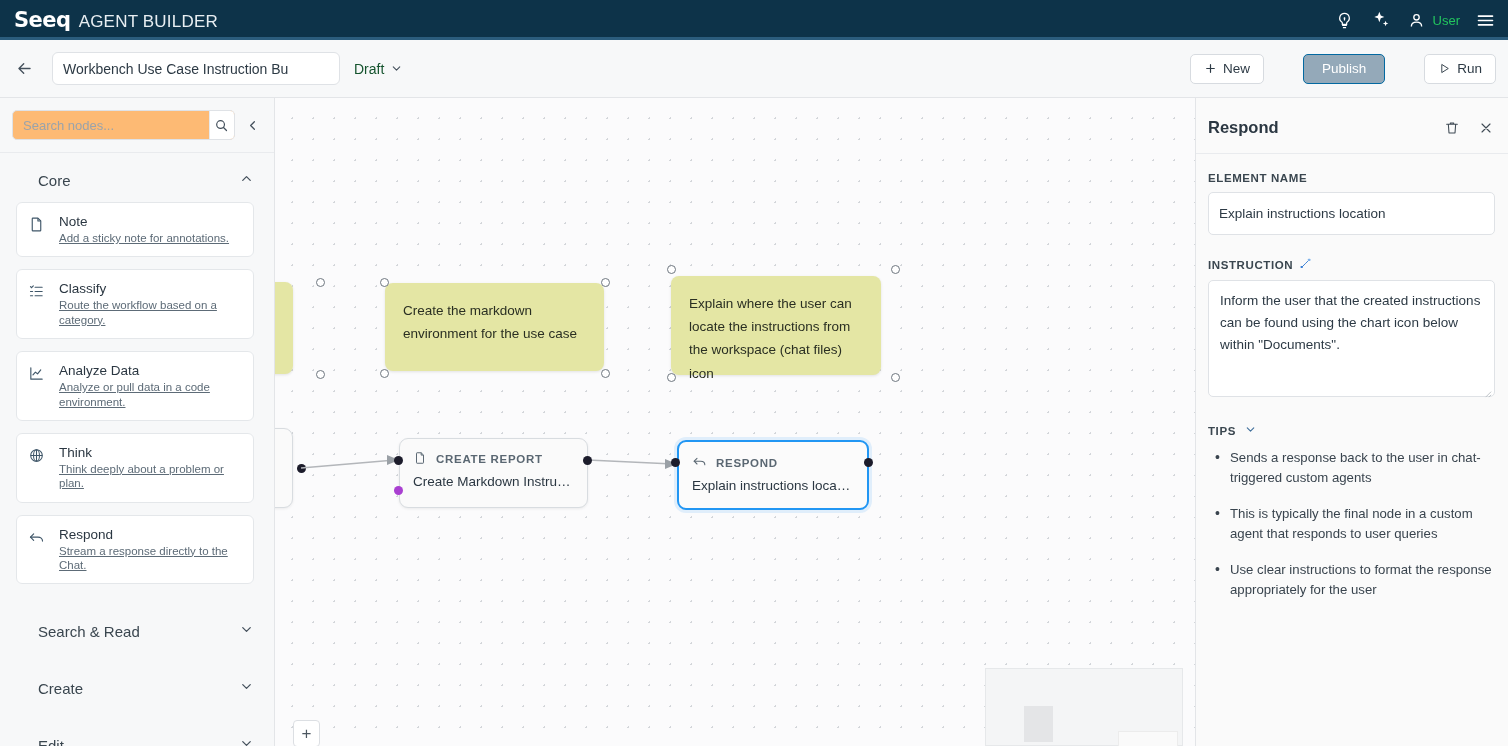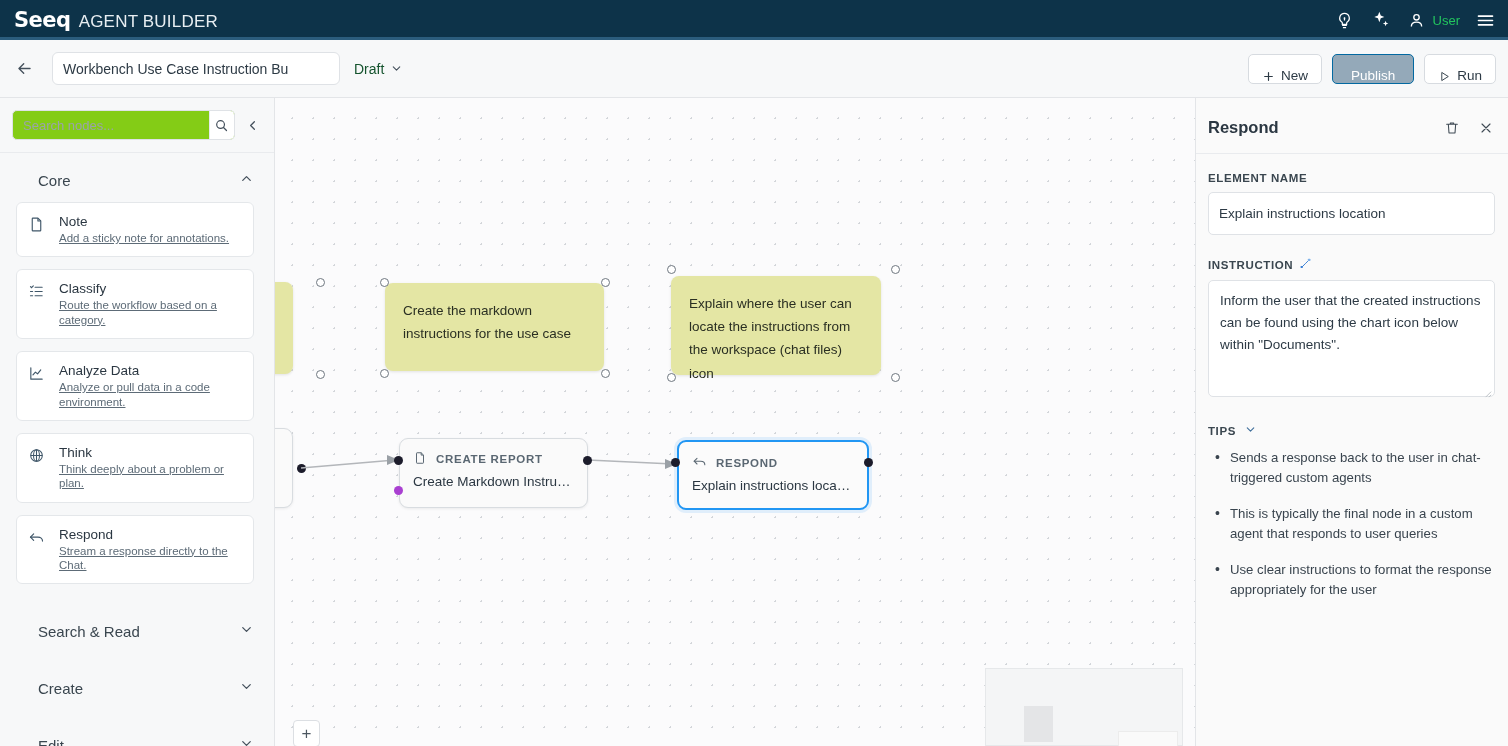--- a/index.html
+++ b/index.html
@@ -49,42 +49,43 @@
     background: #ffffff; padding: 0 10px; font-size: 14px; color: #2d3a45;
     font-family: "Liberation Sans", sans-serif; outline: none;
   }
   .status-select {
     display: flex; align-items: center; gap: 6px; cursor: pointer;
     font-size: 14px; color: #14532d;
   }
   .toolbar-right { display: flex; align-items: center; gap: 10px; }
   .btn {
     height: 30px; border-radius: 5px; font-size: 13.5px; display: flex;
-    align-items: flex-end; gap: 6px; padding: 0 13px; cursor: pointer;
+    align-items: center; gap: 6px; padding: 0 13px; cursor: pointer;
     font-family: "Liberation Sans", sans-serif;
+    margin-left: 29px;
   }
   .btn-outline { background: #ffffff; border: 1px solid #d7dbe0; color: #2d3a45; }
   .btn-publish { background: #94a9b9; border: 1px solid #0369a1; color: #ffffff; padding: 0 18px; }
 
   
   .main { flex: 1 1 auto; display: flex; min-height: 0; }
 
   
   .sidebar {
     width: 275px; flex: 0 0 275px; background: #f7f8f9;
     border-right: 1px solid #e3e5e8; display: flex; flex-direction: column;
     overflow: hidden;
   }
   .search-row {
     display: flex; align-items: center; gap: 8px; padding: 12px 12px 12px 12px;
     border-bottom: 1px solid #e9ebee;
   }
   .search-box {
     flex: 1 1 auto; display: flex; height: 30px;
-    border: 1px solid #dfe2e6; border-radius: 5px; background: #84cc16; overflow: hidden;
+    border: 1px solid #dfe2e6; border-radius: 5px; background: #fdba74; overflow: hidden;
   }
   .search-box input {
     flex: 1 1 auto; border: none; outline: none; padding: 0 10px; font-size: 13px;
     color: #2d3a45; background: transparent; font-family: "Liberation Sans", sans-serif;
   }
   .search-box input::placeholder { color: #9aa3ab; }
   .search-btn {
     width: 33px; border: none; border-left: 1px solid #e6e9ec; background: #ffffff;
     display: flex; align-items: center; justify-content: center; cursor: pointer; color: #44505c;
   }
@@ -405,21 +406,21 @@
       <div class="canvas"></div>
 
       <div class="note" style="left:-42px; top:184px; width:60px; height:92px; padding:0;"></div>
       <div class="handle" style="left:41px; top:180px;"></div>
       <div class="handle" style="left:41px; top:272px;"></div>
 
       <div class="gnode" style="left:-30px; top:330px; width:48px; height:80px;"></div>
       <div class="port" style="left:22px; top:366px;"></div>
 
       <div class="note" style="left:110px; top:185px; width:219px; height:88px;">
-        <span>Create the markdown instructions for the use case</span>
+        <span>Create the markdown environment for the use case</span>
       </div>
       <div class="handle" style="left:105px; top:180px;"></div>
       <div class="handle" style="left:326px; top:180px;"></div>
       <div class="handle" style="left:105px; top:271px;"></div>
       <div class="handle" style="left:326px; top:271px;"></div>
 
       <div class="note" style="left:396px; top:178px; width:210px; height:99px;">
         <span>Explain where the user can locate the instructions from the workspace (chat files) icon</span>
       </div>
       <div class="handle" style="left:392px; top:167px;"></div>

